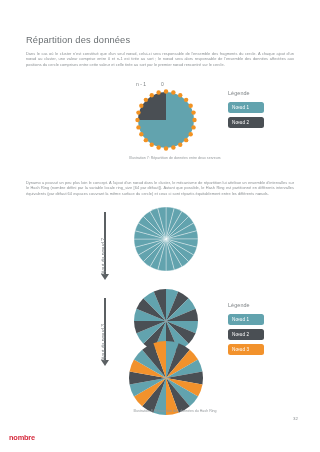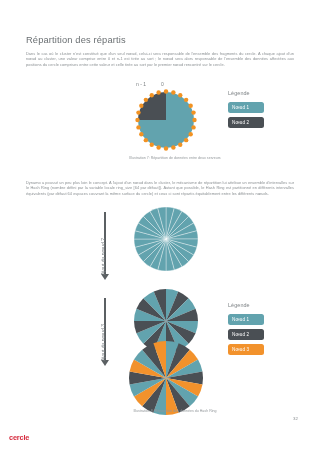--- a/index.html
+++ b/index.html
@@ -84,21 +84,21 @@
   .pagenum{
     position:absolute;right:22px;top:416px;
     font-size:4.4px;color:#8a8f92;
   }
 </style>
 </head>
 <body>
 
 <div class="page">
 
-  <h1 class="title">Répartition des répartis</h1>
+  <h1 class="title">Répartition des données</h1>
 
   <p class="para" id="para1">Dans le cas où le cluster n'est constitué que d'un seul nœud, celui-ci sera responsable de l'ensemble des fragments du cercle. A chaque ajout d'un nœud au cluster, une valeur comprise entre 0 et n-1 est tirée au sort ; le nœud sera alors responsable de l'ensemble des données affectées aux positions du cercle comprises entre cette valeur et celle tirée au sort par le premier nœud rencontré sur le cercle.</p>
 
   <div class="fig1">
     <svg viewBox="0 0 64 64" width="64" height="64">
       <path d="M32 32 L32 4 A28 28 0 1 1 4 32 Z" fill="#62a3ae"></path>
       <path d="M32 32 L4 32 A28 28 0 0 1 32 4 Z" fill="#4a4f54"></path>
       <g id="fig1-dots">
           <circle cx="32.00" cy="3.50" r="2.2" fill="#f29222"></circle>
           <circle cx="39.38" cy="4.47" r="2.2" fill="#f29222"></circle>
@@ -221,16 +221,16 @@
 
   <div class="cap" id="cap2">Illustration 8: Répartition des données du Hash Ring</div>
 
   <div class="legend" id="legend2">
     <div class="legend-title">Légende</div>
     <span class="badge b-teal">Nœud 1</span>
     <span class="badge b-gray">Nœud 2</span>
     <span class="badge b-orange">Nœud 3</span>
   </div>
 
-  <div class="logo">cercle</div>
+  <div class="logo">nombre</div>
   <div class="pagenum">32</div>
 
 </div>
 
 </body></html>

